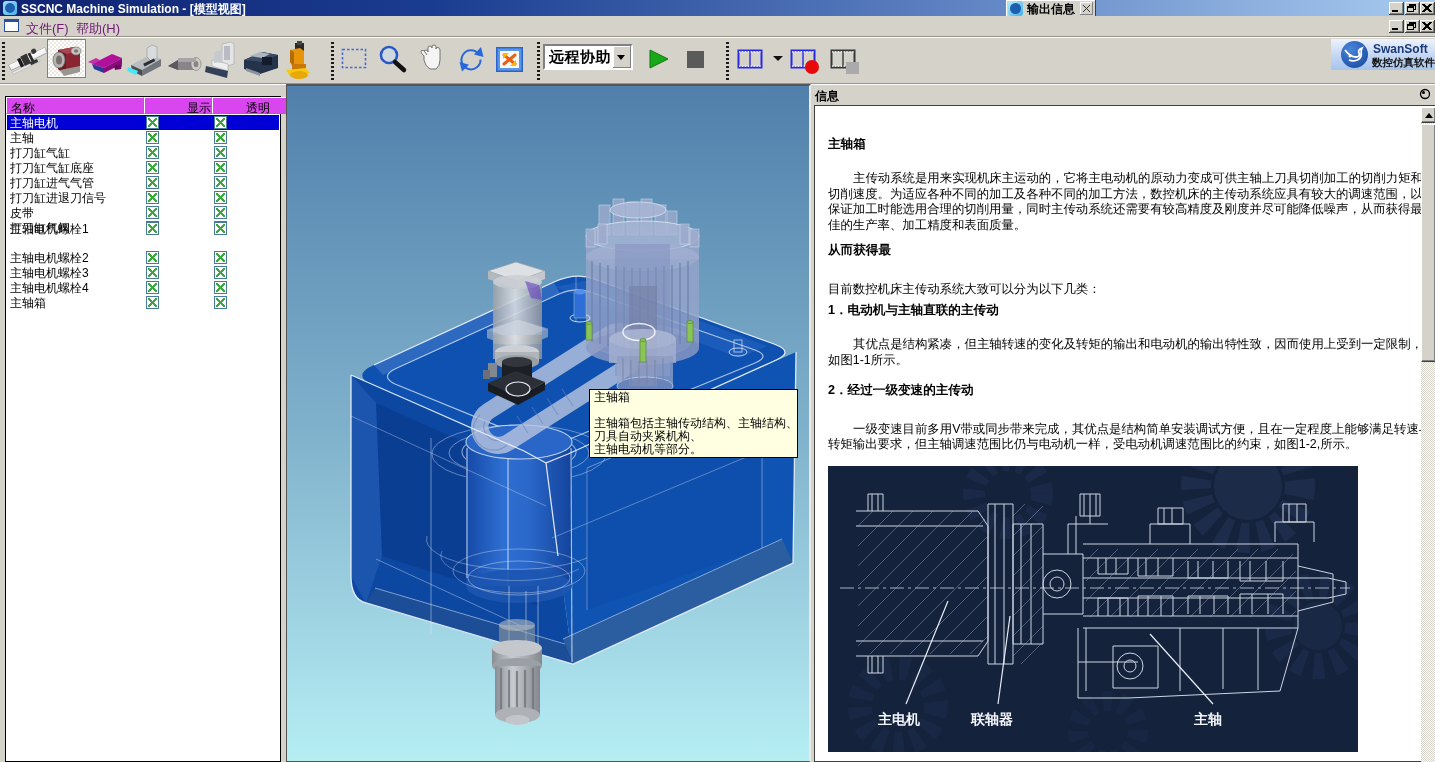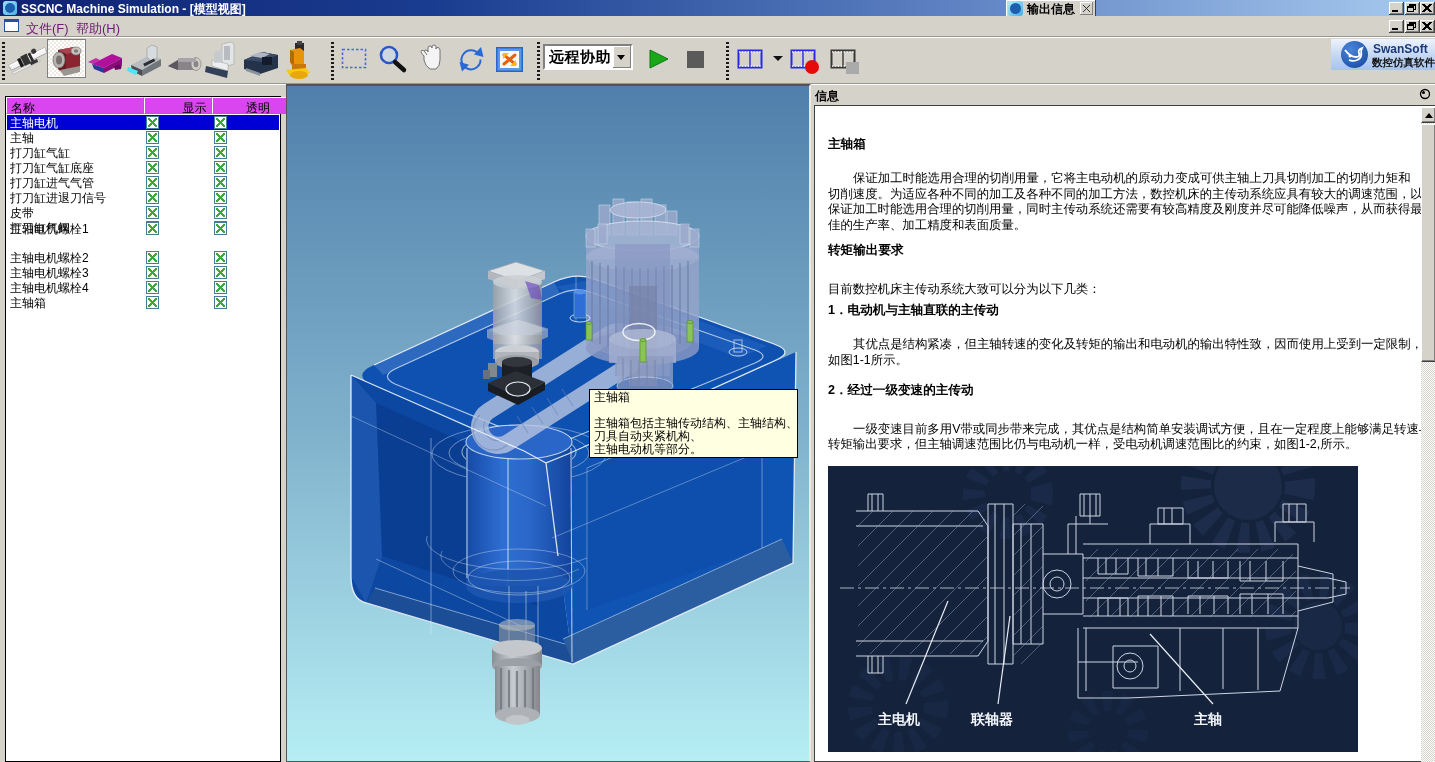--- a/index.html
+++ b/index.html
@@ -302,21 +302,21 @@
       <circle cx="9" cy="15" r="1.5" fill="#fff"></circle>
     </svg>
     <div class="t1">SwanSoft</div>
     <div class="t2">数控仿真软件</div>
   </div>
   <div class="abs" id="toolbaredge"></div>
 
   <div class="abs" id="client">
     <div id="lpanel">
       <div class="hdrcell" style="left:0; width:138px; padding-left:4px;">名称</div>
-      <div class="hdrcell" style="left:138px; width:68px; text-align:center;padding-left:33px;">显示</div>
+      <div class="hdrcell" style="left:138px; width:68px; text-align:right;padding-left:33px;">显示</div>
       <div class="hdrcell" style="left:206px; width:92px; text-align:center;">透明</div>
       <div id="lrows">
         <div class="lrow" style="top:18px;background:#0000d6;color:#fff;">
           <span class="nm">主轴电机</span>
           <div class="cb" style="left:139px;"></div>
           <div class="cb" style="left:207px;"></div>
         </div>
         <div class="lrow" style="top:33px;">
           <span class="nm">主轴</span>
           <div class="cb" style="left:139px;"></div>
@@ -592,25 +592,25 @@
     </div>
     <div id="rpanel">
       <div id="rcaption">信息</div>
       <svg style="position:absolute; left:607px; top:3px;" width="12" height="12" viewBox="0 0 12 12">
         <circle cx="6" cy="6" r="4.5" fill="none" stroke="#000" stroke-width="1.3"></circle>
         <circle cx="4.5" cy="4.5" r="1.5" fill="#000"></circle>
       </svg>
       <div id="rcontent">
         <div id="rlines">
           <div class="tl b" style="left:13px; top:30px;">主轴箱</div>
-          <div class="tl" style="left:38px; top:64px;">保证加工时能选用合理的切削用量，它将主电动机的原动力变成可供主轴上刀具切削加工的切削力矩和</div>
+          <div class="tl" style="left:38px; top:64px;">主传动系统是用来实现机床主运动的，它将主电动机的原动力变成可供主轴上刀具切削加工的切削力矩和</div>
           <div class="tl" style="left:13px; top:80px;">切削速度。为适应各种不同的加工及各种不同的加工方法，数控机床的主传动系统应具有较大的调速范围，以</div>
           <div class="tl" style="left:13px; top:95px;">保证加工时能选用合理的切削用量，同时主传动系统还需要有较高精度及刚度并尽可能降低噪声，从而获得最</div>
           <div class="tl" style="left:13px; top:111px;">佳的生产率、加工精度和表面质量。</div>
-          <div class="tl b" style="left:13px; top:136px;">转矩输出要求</div>
+          <div class="tl b" style="left:13px; top:136px;">从而获得最</div>
           <div class="tl" style="left:13px; top:162px;margin-top:13px;">目前数控机床主传动系统大致可以分为以下几类：</div>
           <div class="tl b" style="left:13px; top:196px;">1．电动机与主轴直联的主传动</div>
           <div class="tl" style="left:38px; top:230px;">其优点是结构紧凑，但主轴转速的变化及转矩的输出和电动机的输出特性致，因而使用上受到一定限制，</div>
           <div class="tl" style="left:13px; top:246px;">如图1-1所示。</div>
           <div class="tl b" style="left:13px; top:276px;">2．经过一级变速的主传动</div>
           <div class="tl" style="left:38px; top:315px;">一级变速目前多用V带或同步带来完成，其优点是结构简单安装调试方便，且在一定程度上能够满足转速与</div>
           <div class="tl" style="left:13px; top:330px;">转矩输出要求，但主轴调速范围比仍与电动机一样，受电动机调速范围比的约束，如图1-2,所示。</div>
         </div>
         <svg id="fig" style="position:absolute; left:13px; top:360px;" width="530" height="286" viewBox="0 0 530 286">
           <rect x="0" y="0" width="530" height="286" fill="#16233c"></rect>

